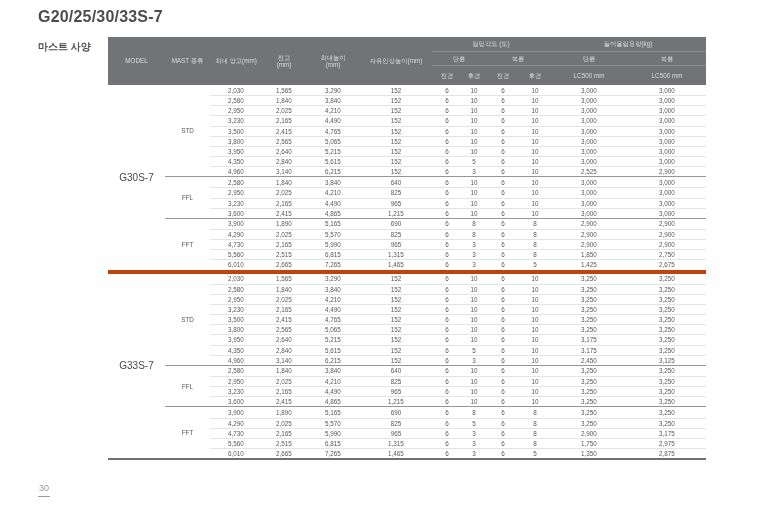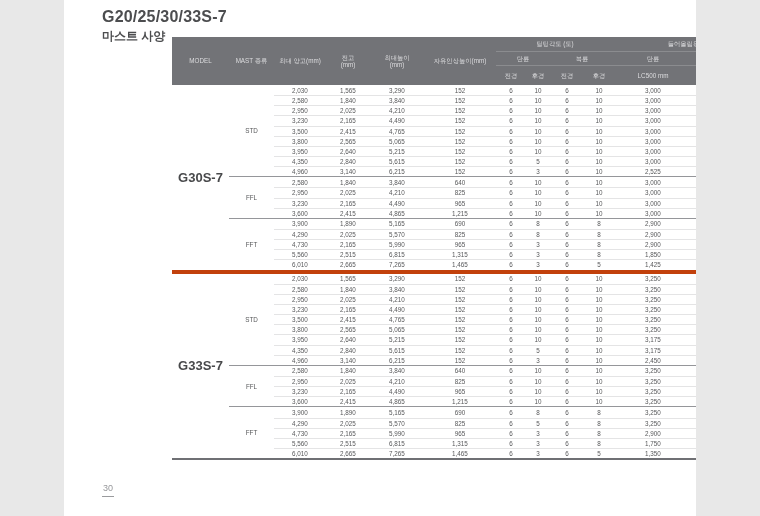--- a/index.html
+++ b/index.html
@@ -1,28 +1,28 @@
 <!DOCTYPE html>
 <html><head>
 <meta charset="utf-8">
 <style>
   * { margin:0; padding:0; box-sizing:border-box; }
   html,body { background:#e8e8e8; }
   .page {
-    position:relative; width:632px; height:516px; background:#ffffff;
+    position:relative; width:760px; height:516px; background:#ffffff;
     font-family:"Liberation Sans", sans-serif; overflow:hidden;
     margin:0 auto;
   }
   .title {
     position:absolute; left:38px; top:8px;
     font-size:16px; font-weight:bold; color:#4c4d4f; letter-spacing:0.2px;
   }
   .subtitle {
-    position:absolute; left:38px; top:28px;
-    font-size:12px; font-weight:bold; color:#4c4d4f;
+    position:absolute; left:38px; top:40px;
+    font-size:10px; font-weight:bold; color:#4c4d4f;
   }
   .spec-table { position:absolute; left:108px; top:37px; width:598px; }
 
   
   .thead {
     height:48px; background:#727377; color:#dddddf;
     display:grid;
     grid-template-columns:57px 45px 52px 44px 54px 72px 30px 24px 34px 30px 78px 78px;
     grid-template-rows:15px 14px 19px;
     font-size:6.3px;
@@ -37,21 +37,21 @@
   .r2c { grid-column:11; grid-row:2; }
   .r2d { grid-column:12; grid-row:2; }
   .r3 { grid-row:3; }
 
   
   .tbody { border-bottom:2px solid #6f7074; font-size:6.3px; color:#57585a; }
   .model-block { display:flex; }
   .model-block + .model-block { border-top:4px solid #c2410c; }
   .model-label {
     width:57px; display:flex; align-items:center; justify-content:center;
-    font-weight:bold; font-size:13px; color:#48494b;
+    font-weight:normal; font-size:10px; color:#48494b;
   }
   .model-body { flex:1; }
   .mast-block { display:flex; }
   .mast-block + .mast-block { border-top:1px solid #95969a; }
   .mast-label {
     width:45px; display:flex; align-items:center; justify-content:center; color:#57585a;
   }
   .mast-rows { flex:1; }
   .row {
     display:grid;

